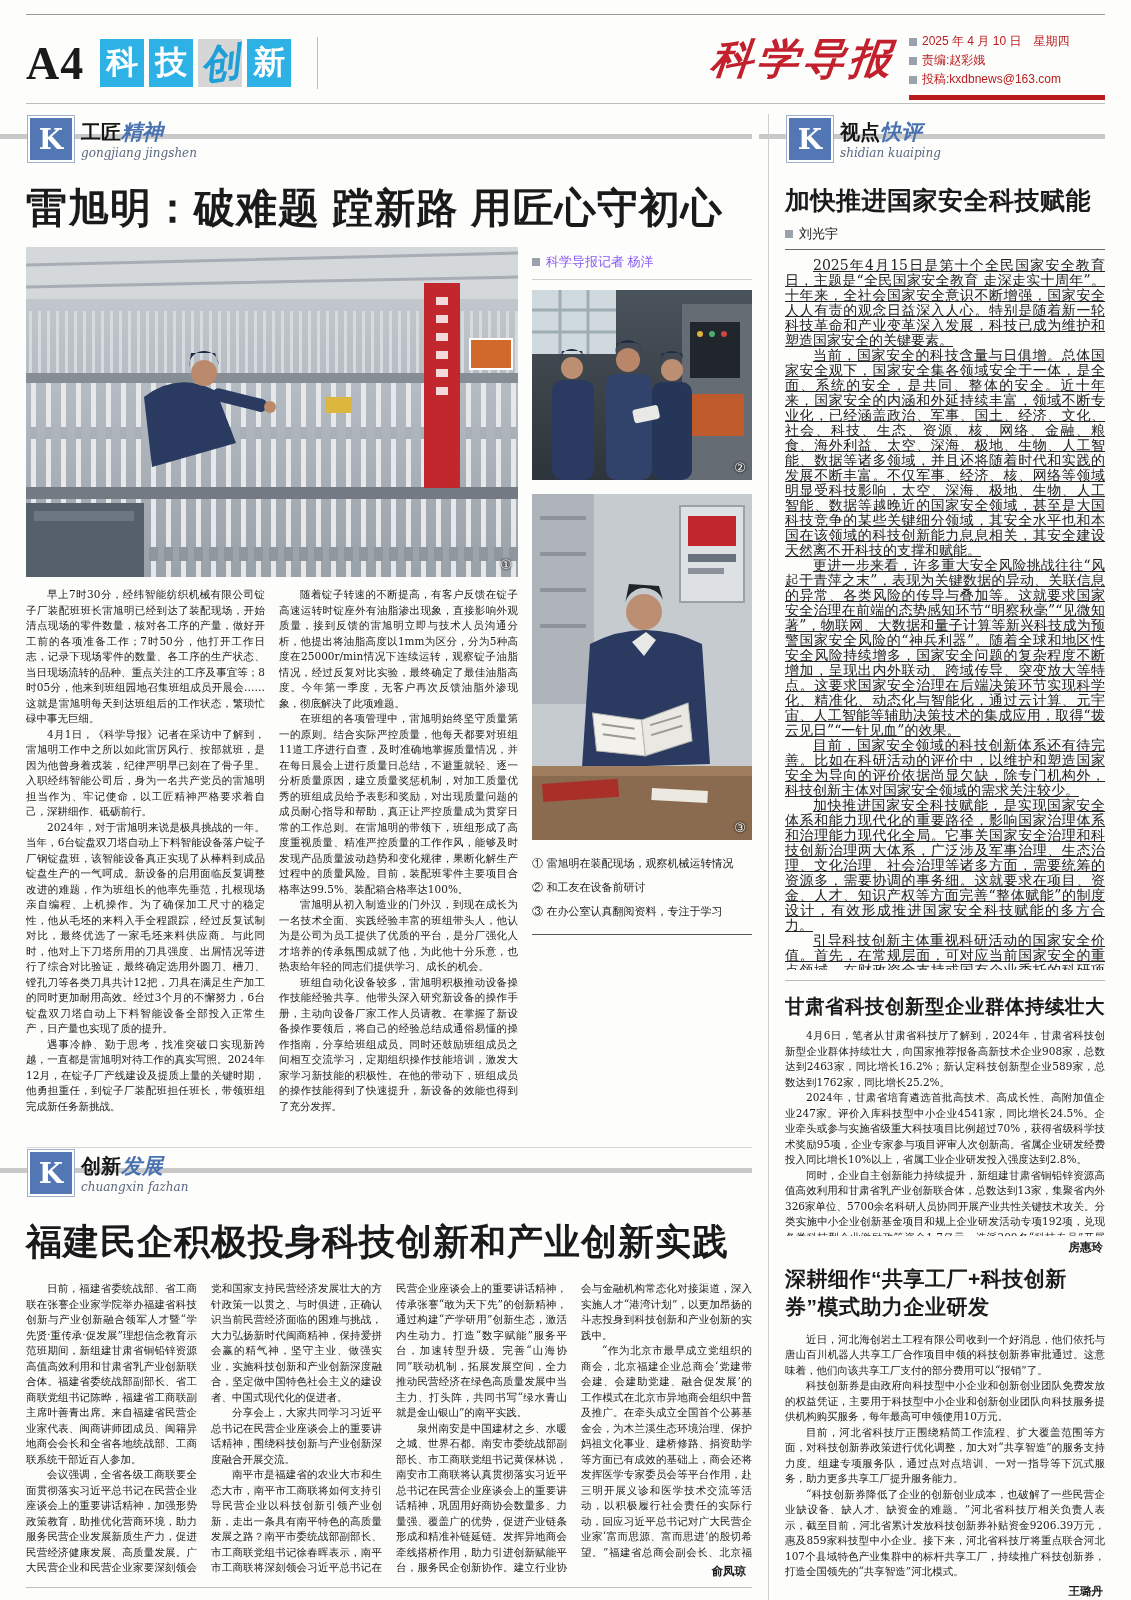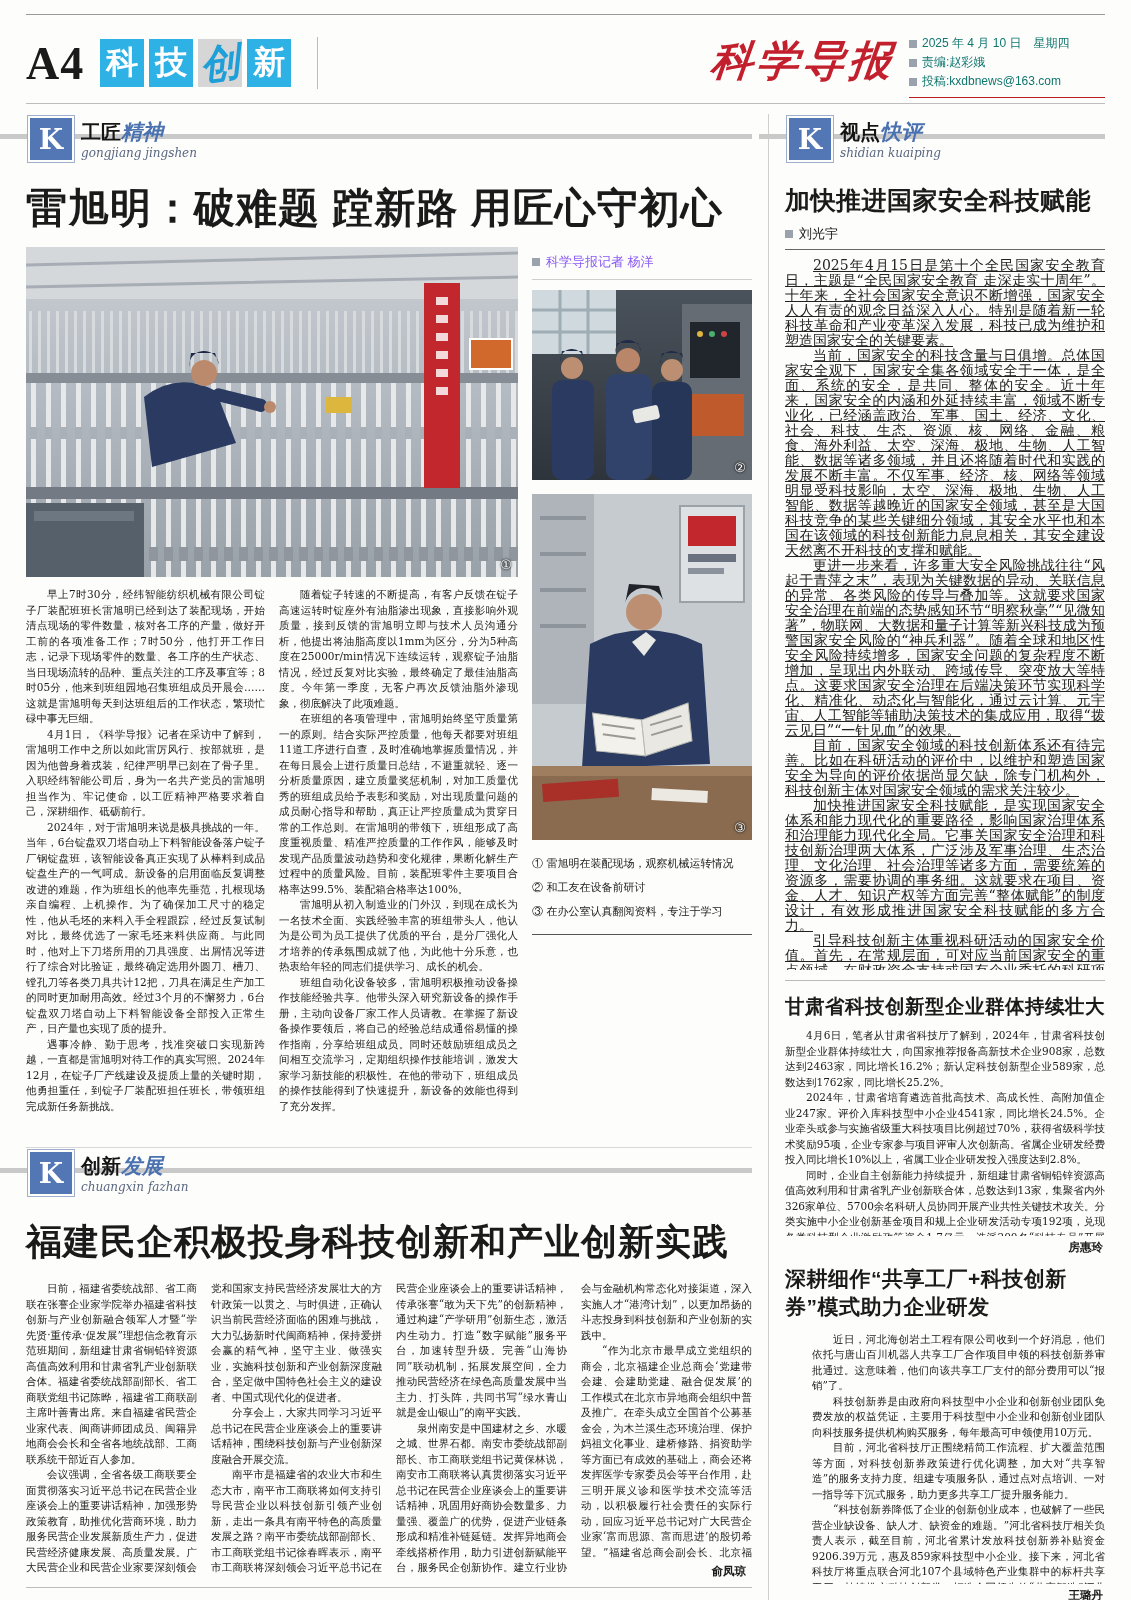--- a/index.html
+++ b/index.html
@@ -13,22 +13,22 @@
   .page-no{font:700 46px "Liberation Serif","DejaVu Serif",serif;letter-spacing:1px;}
   .secboxes{display:flex;gap:5px;align-items:center;}
   .secbox{width:44px;height:48px;display:flex;align-items:center;justify-content:center;
           font:700 32px "Liberation Sans",sans-serif;color:#fff;background:#2eb1e4;}
   .secbox.gray{background:#d6d6d6;}
   .secbox.gray span{color:#1f9fd8;font:700 italic 40px "DejaVu Serif",serif;transform:rotate(-8deg);}
   .hdr-vline{width:1px;height:52px;background:#bbb;margin-left:10px;}
   .header-right{display:flex;align-items:flex-start;gap:14px;padding-top:4px;}
   .masthead{font:700 italic 42px "DejaVu Serif",serif;color:#c3202e;letter-spacing:4px;
             transform:skewX(-6deg);line-height:70px;}
-  .hdr-info{font:12px "Liberation Sans",sans-serif;color:#0f766e;padding-top:8px;
-            border-bottom:1px solid #b91c1c;padding-bottom:6px;min-width:196px;}
+  .hdr-info{font:12px "Liberation Sans",sans-serif;color:#b91c1c;padding-top:8px;
+            border-bottom:5px solid #b91c1c;padding-bottom:6px;min-width:196px;}
   .hdr-info .row{display:flex;align-items:center;gap:5px;line-height:19px;}
   .sq{display:inline-block;width:8px;height:8px;background:#9aa3ad;}
   .botrule{border-top:1px solid #bdbdbd;margin:4px 0 10px;}
   
   .content{display:flex;gap:16px;}
   .colL{width:726px;flex:none;}
   .colR{flex:1;border-left:1px solid #cfcfcf;padding-left:16px;min-width:0;}
   
   .badge{position:relative;height:56px;margin:4px 0 10px;}
   .badge .rule{position:absolute;left:-26px;right:0;top:16px;height:5px;background:#c9c9c9;}
@@ -71,21 +71,21 @@
          margin-bottom:8px;display:flex;gap:6px;align-items:center;}
   .kp{height:712px;overflow:hidden;font-size:14px;line-height:15px;text-align:justify;color:#222;text-decoration:underline;}
   .kp p{font-style:normal;}
   .r-sep{border-top:1px solid #bbb;margin:10px 0 12px;}
   .smallart{position:relative;}
   .sa-hl{font:700 19.5px "Liberation Sans",sans-serif;margin:0 0 8px;letter-spacing:0.5px;}
   .sa-hl.two{font-size:21px;line-height:1.35;margin-bottom:10px;}
   .sa-body{font-size:10.5px;line-height:15.5px;text-align:justify;overflow:hidden;}
   .sa-author{text-align:right;font:700 11.5px "Liberation Sans",sans-serif;margin:4px 2px 10px 0;}
   .gansu .sa-body{max-height:208px;}
-  .hebei .sa-body{max-height:252px;margin-left:27px;}
+  .hebei .sa-body{max-height:252px;}
 </style>
 </head>
 <body>
 
 <div class="page">
 
   <div class="toprule"></div>
 
   <div class="header">
     <div class="header-left">

